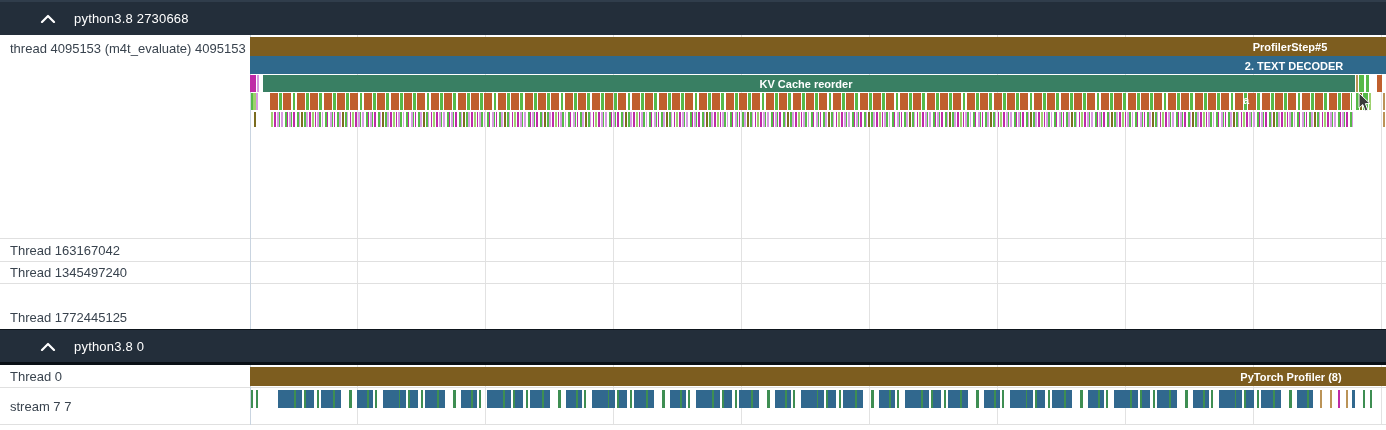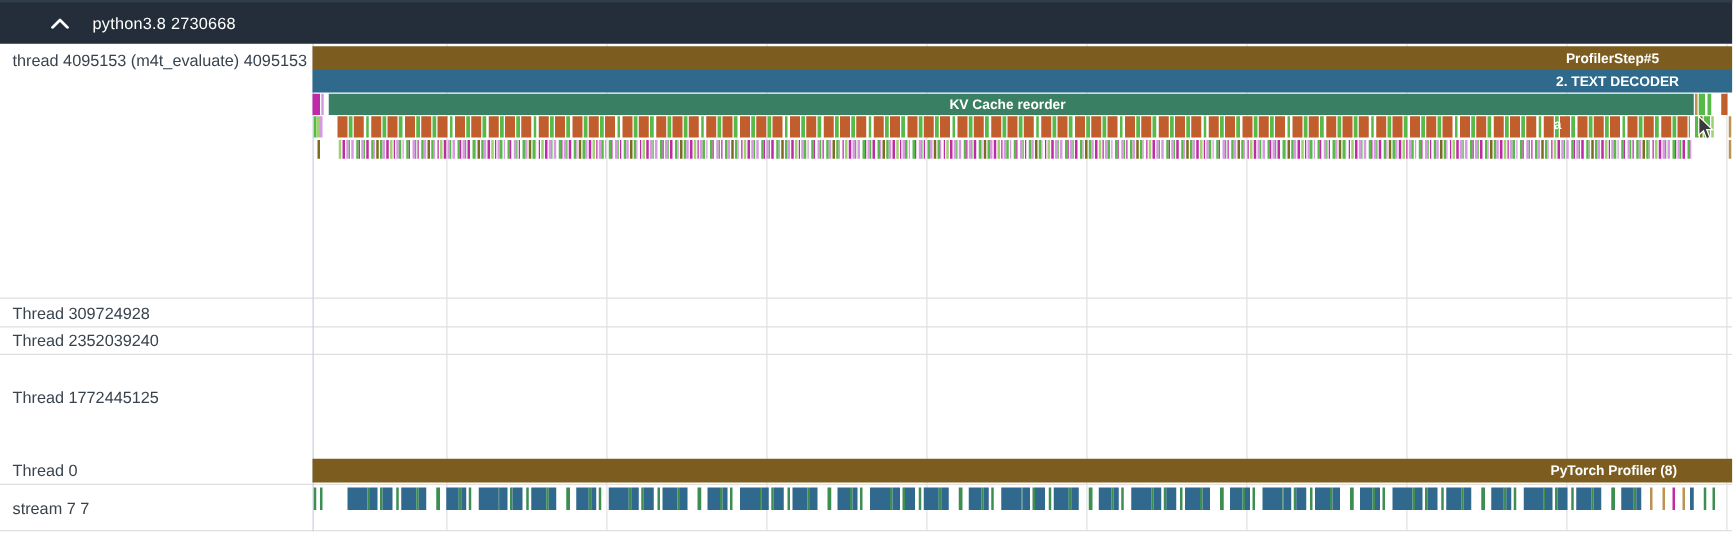--- a/index.html
+++ b/index.html
@@ -47,24 +47,24 @@
       <div class="gridline" style="left: 1125px; top: 35px; height: 389px;"></div>
       <div class="gridline" style="left: 1253px; top: 35px; height: 389px;"></div>
       <div class="gridline" style="left: 1381px; top: 35px; height: 389px;"></div>
     </div>
 
   <div id="rows">
     <div class="trow tall" style="top:35px;height:204px;">
       <span class="tlabel">thread 4095153 (m4t_evaluate) 4095153</span>
     </div>
     <div class="trow" style="top:240px;height:22px;">
-      <span class="tlabel">Thread 309724928</span>
+      <span class="tlabel">Thread 163167042</span>
     </div>
     <div class="trow" style="top:262px;height:22px;">
-      <span class="tlabel">Thread 2352039240</span>
+      <span class="tlabel">Thread 1345497240</span>
     </div>
     <div class="trow" style="top:306px;height:23px;border-bottom:none;">
       <span class="tlabel">Thread 1772445125</span>
     </div>
     <div class="trow" style="top:365px;height:23px;">
       <span class="tlabel">Thread 0</span>
     </div>
     <div class="trow" style="top:388px;height:37px;">
       <span class="tlabel">stream 7 7</span>
     </div>
@@ -840,18 +840,26 @@
 
   <div id="header1" class="proc-header">
     <span class="chev">
       <svg width="16" height="9" viewBox="0 0 16 9">
           <polyline points="2,8 8,2 14,8" stroke="#ffffff" stroke-width="2.2" fill="none" stroke-linecap="round" stroke-linejoin="round"></polyline>
         </svg>
     </span>
     <span class="ptitle">python3.8 2730668</span>
   </div>
 
+  <div id="header2" class="proc-header">
+    <span class="chev">
+      <svg width="16" height="9" viewBox="0 0 16 9">
+          <polyline points="2,8 8,2 14,8" stroke="#ffffff" stroke-width="2.2" fill="none" stroke-linecap="round" stroke-linejoin="round"></polyline>
+        </svg>
+    </span>
+    <span class="ptitle">python3.8 0</span>
+  </div>
 
   <svg id="cursor" style="left:1356px;top:92px;" width="16" height="22" viewBox="0 0 16 22">
     <path d="M3,1 L3,16 L6.8,12.6 L9.2,19 L11.8,17.9 L9.4,11.6 L14,11.6 Z" fill="#3a3a3a" stroke="#ffffff" stroke-width="1"></path>
   </svg>
 
 </div>
 
 </body></html>

